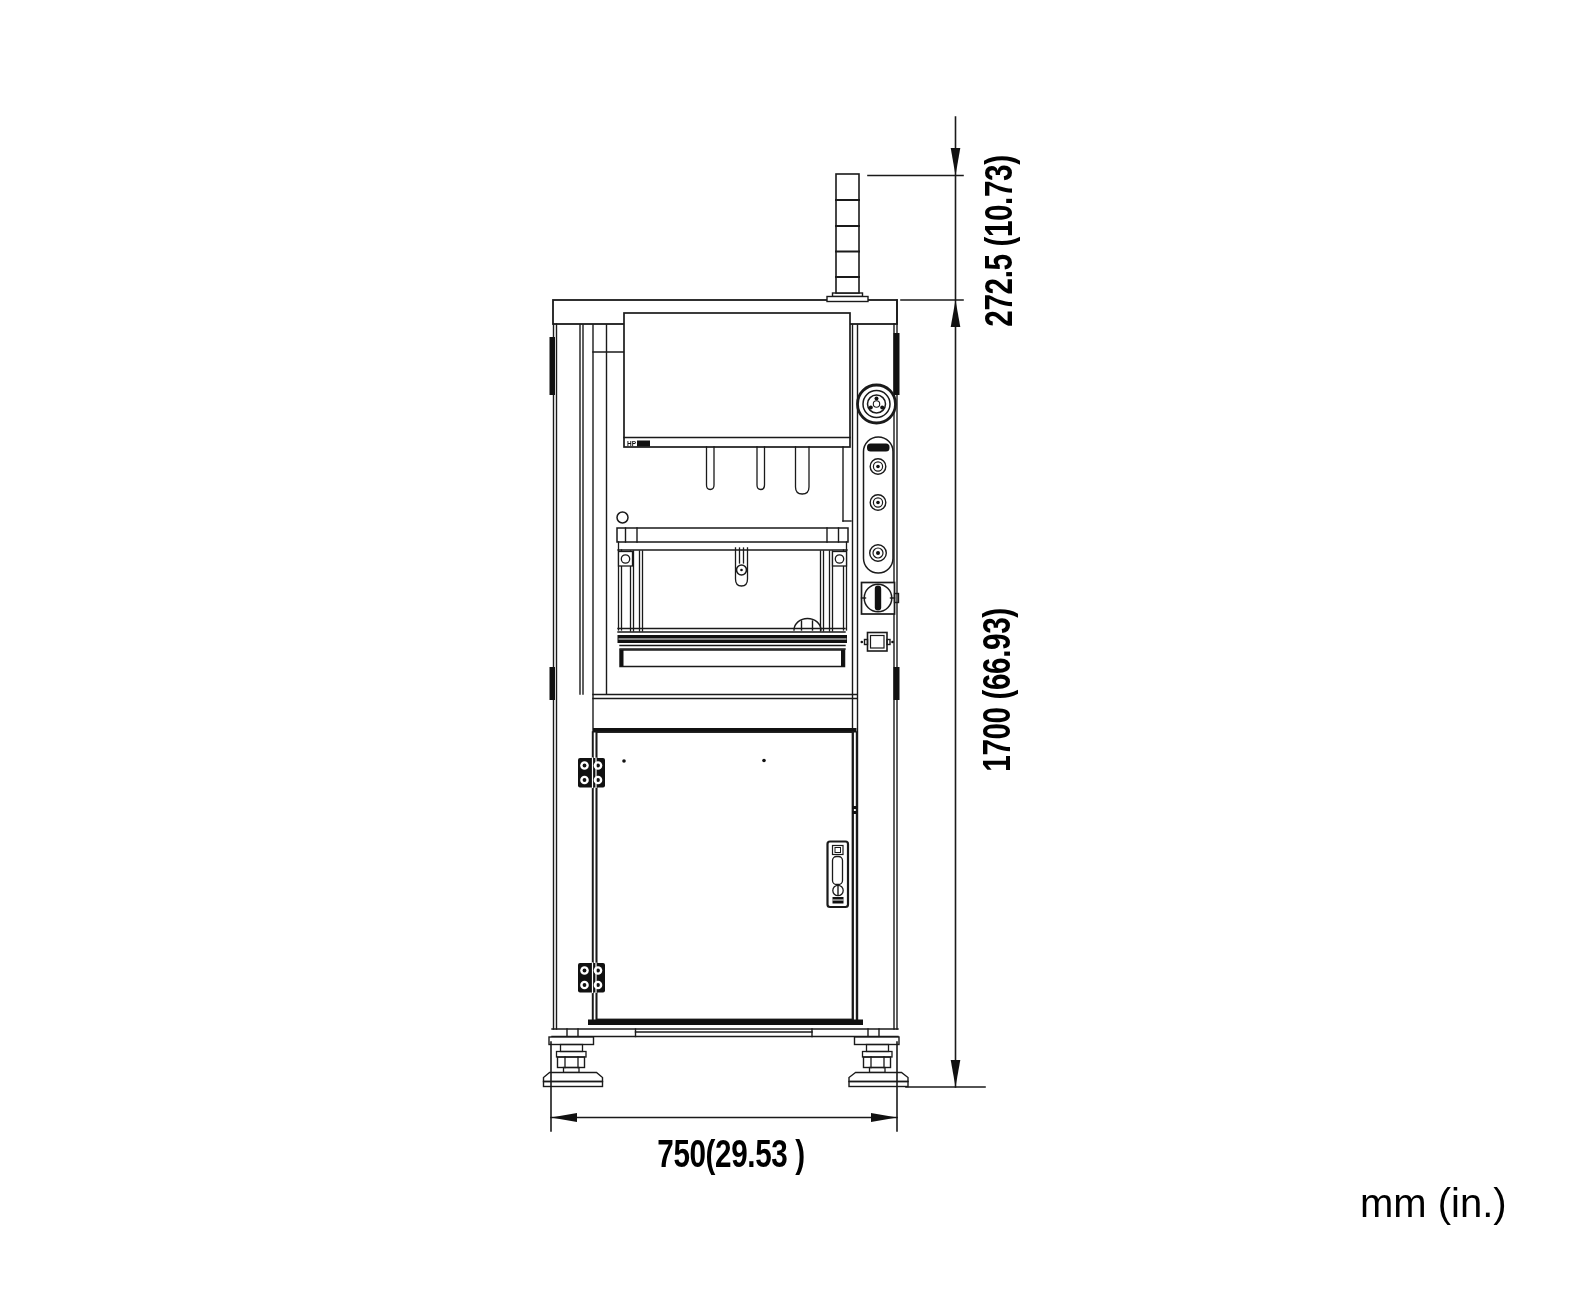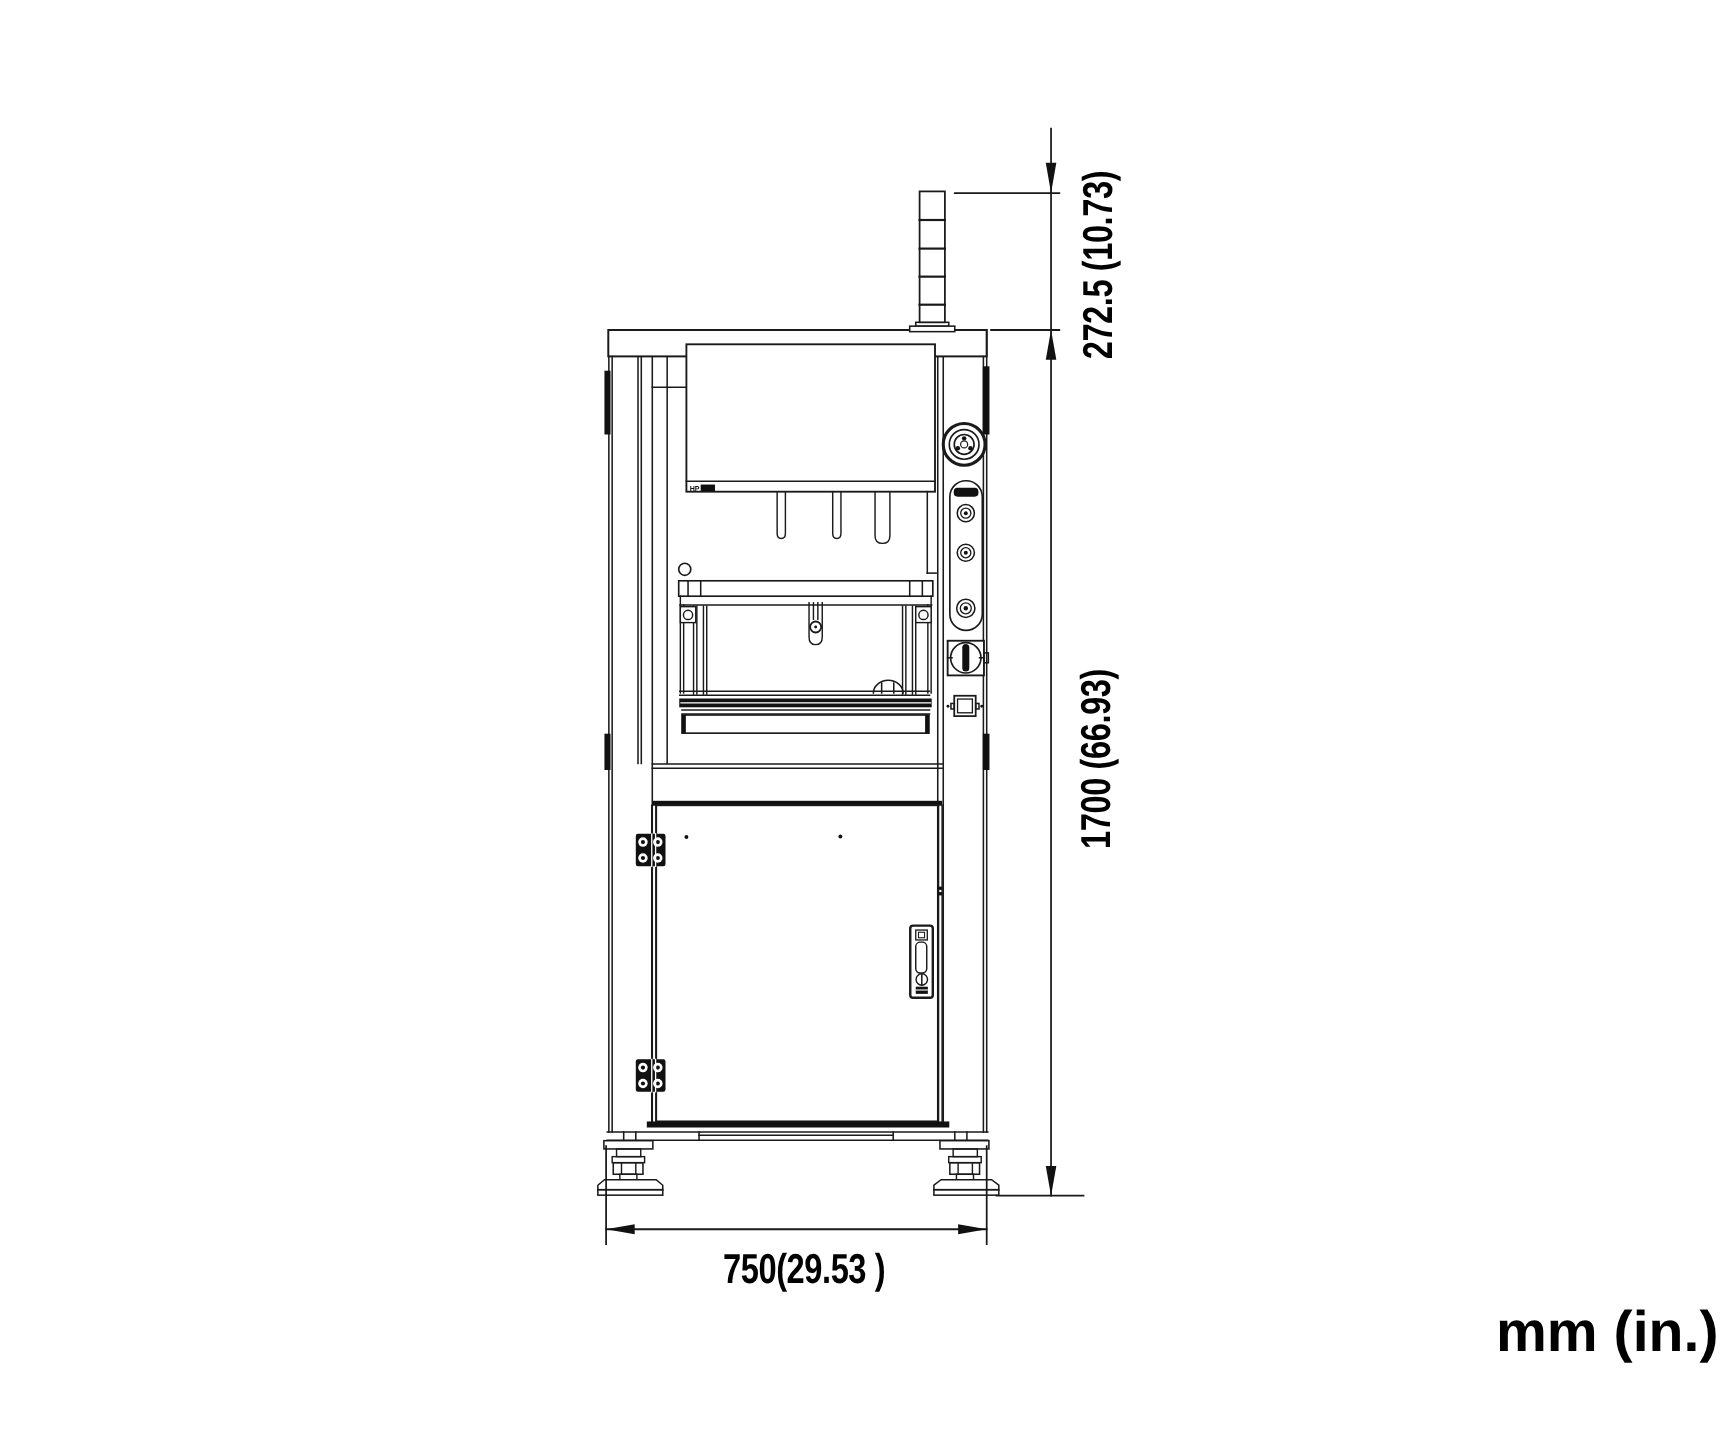--- a/index.html
+++ b/index.html
@@ -3,21 +3,21 @@
 <meta charset="utf-8">
 <style>
   html,body{margin:0;padding:0;background:#ffffff;}
   #stage{position:relative;width:1576px;height:1300px;background:#ffffff;overflow:hidden;
          font-family:"Liberation Sans",sans-serif;color:#000;}
   #stage svg{position:absolute;left:0;top:0;}
   .dim-text{position:absolute;display:flex;align-items:center;justify-content:center;
             font-weight:bold;font-size:38px;letter-spacing:-0.5px;white-space:nowrap;}
   .rot{transform:rotate(-90deg) scaleX(0.78);}
   .cond{transform:scaleX(0.78);}
-  .units-text{position:absolute;font-size:52px;font-weight:700;white-space:nowrap;}
+  .units-text{position:absolute;font-size:40px;font-weight:400;white-space:nowrap;}
 </style>
 </head>
 <body>
 
 <div id="stage">
 
 <svg width="1576" height="1300" viewBox="0 0 1576 1300">
   <g fill="none" stroke="#1a1a1a" stroke-width="1.4" stroke-linecap="square">
 
     <g>

